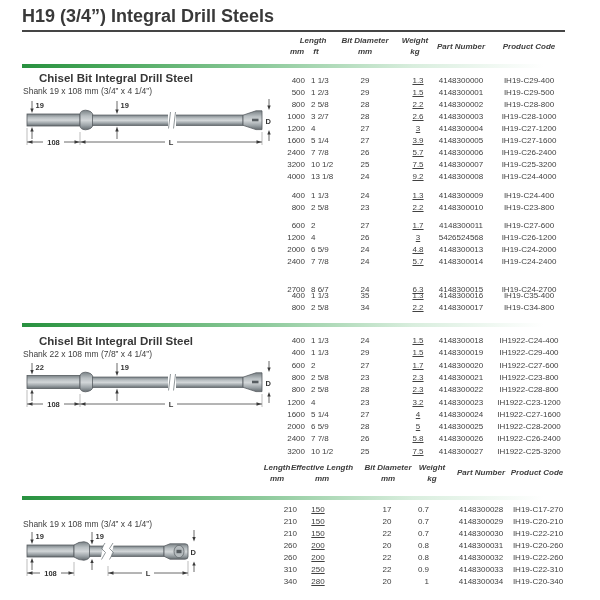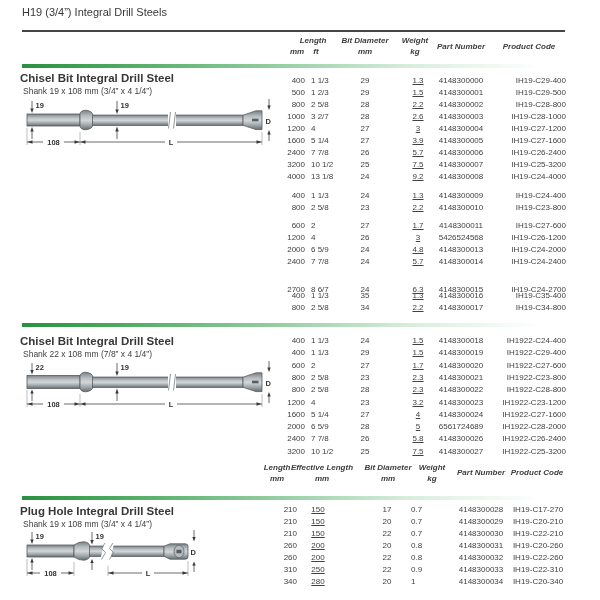--- a/index.html
+++ b/index.html
@@ -1,37 +1,37 @@
 <!DOCTYPE html>
 <html><head>
 <meta charset="utf-8">
 <style>
   html,body{margin:0;padding:0;background:#fff;}
   .page{position:relative;width:600px;height:600px;background:#fff;overflow:hidden;
         font-family:"Liberation Sans",sans-serif;color:#3c3c3c;}
-  .title{position:absolute;left:22px;top:6px;font-size:11px;font-weight:400;color:#393939;white-space:nowrap;}
+  .title{position:absolute;left:22px;top:6px;font-size:18px;font-weight:700;color:#393939;white-space:nowrap;}
   .rule{position:absolute;left:22px;top:30px;width:543px;height:1.6px;background:#454545;}
   .greenbar{position:absolute;left:22px;width:543px;height:3.6px;
         background:linear-gradient(to right,#28913f 0%,#45a558 14%,#8fcb9d 45%,#d9eede 72%,#ffffff 96%);}
   .hdr{position:absolute;transform:translateX(-50%);font-style:italic;font-weight:700;
        font-size:8px;line-height:10px;color:#3d3d3d;white-space:nowrap;}
-  .sec-title{position:absolute;left:20px;font-size:11.5px;font-weight:700;color:#373737;white-space:nowrap;}
+  .sec-title{position:absolute;left:39px;font-size:11.5px;font-weight:700;color:#373737;white-space:nowrap;}
   .sec-sub{position:absolute;left:23px;font-size:8.5px;color:#3e3e3e;white-space:nowrap;}
   .trow{position:absolute;left:0;width:600px;height:12px;}
   .cell{position:absolute;font-size:8px;line-height:12px;color:#414141;white-space:nowrap;}
   .tc0{left:267px;width:38px;text-align:right;}
   .tc1{left:311px;width:48px;text-align:left;}
   .tc2{left:345px;width:40px;text-align:center;}
   .tc3{left:398px;width:40px;text-align:center;text-decoration:underline;}
   .tc4{left:424px;width:74px;text-align:center;}
-  .tc5{left:492px;width:74px;text-align:right;}
+  .tc5{left:492px;width:74px;text-align:center;}
   .bc0{left:257px;width:40px;text-align:right;}
   .bc1{left:288px;width:60px;text-align:center;text-decoration:underline;}
   .bc2{left:367px;width:40px;text-align:center;}
-  .bc3{left:411px;width:40px;text-align:left;}
+  .bc3{left:389px;width:40px;text-align:right;}
   .bc4{left:444px;width:74px;text-align:center;}
   .bc5{left:500px;width:76px;text-align:center;}
   .diag{position:absolute;}
   .dt{font-family:"Liberation Sans",sans-serif;font-size:7.5px;font-weight:bold;fill:#333;}
 </style>
 </head>
 <body>
 
 <div class="page">
 
@@ -366,21 +366,21 @@
         <span class="cell tc2">27</span>
         <span class="cell tc3">4</span>
         <span class="cell tc4">4148300024</span>
         <span class="cell tc5">IH1922-C27-1600</span>
       </div>
       <div class="trow" style="top: 421.1px;">
         <span class="cell tc0">2000</span>
         <span class="cell tc1">6 5/9</span>
         <span class="cell tc2">28</span>
         <span class="cell tc3">5</span>
-        <span class="cell tc4">6561724689</span>
+        <span class="cell tc4">4148300025</span>
         <span class="cell tc5">IH1922-C28-2000</span>
       </div>
       <div class="trow" style="top: 433.4px;">
         <span class="cell tc0">2400</span>
         <span class="cell tc1">7 7/8</span>
         <span class="cell tc2">26</span>
         <span class="cell tc3">5.8</span>
         <span class="cell tc4">4148300026</span>
         <span class="cell tc5">IH1922-C26-2400</span>
       </div>
@@ -402,21 +402,20 @@
     <span class="hdr" style="left:388px;top:463px">Bit Diameter</span>
     <span class="hdr" style="left:388px;top:474px">mm</span>
     <span class="hdr" style="left:432px;top:463px">Weight</span>
     <span class="hdr" style="left:432px;top:474px">kg</span>
     <span class="hdr" style="left:481px;top:468px">Part Number</span>
     <span class="hdr" style="left:537px;top:468px">Product Code</span>
   </div>
 
   <div class="greenbar" style="top:496px"></div>
 
-  <div class="sec-title" style="top:505px">Plug Hole Integral Drill Steel</div>
   <div class="sec-sub" style="top:519px">Shank 19 x 108 mm (3/4” x 4 1/4”)</div>
 
   <svg class="diag" style="left:24px;top:528px" width="176" height="52" viewBox="0 0 176 52">
     <defs>
       <linearGradient id="rodG3" x1="0" y1="0" x2="0" y2="1">
         <stop offset="0" stop-color="#798185"></stop>
           <stop offset="0.3" stop-color="#b9bfc2"></stop>
         <stop offset="0.52" stop-color="#d2d6d8"></stop>
           <stop offset="0.78" stop-color="#9ca3a7"></stop>
         <stop offset="1" stop-color="#666d71"></stop>

